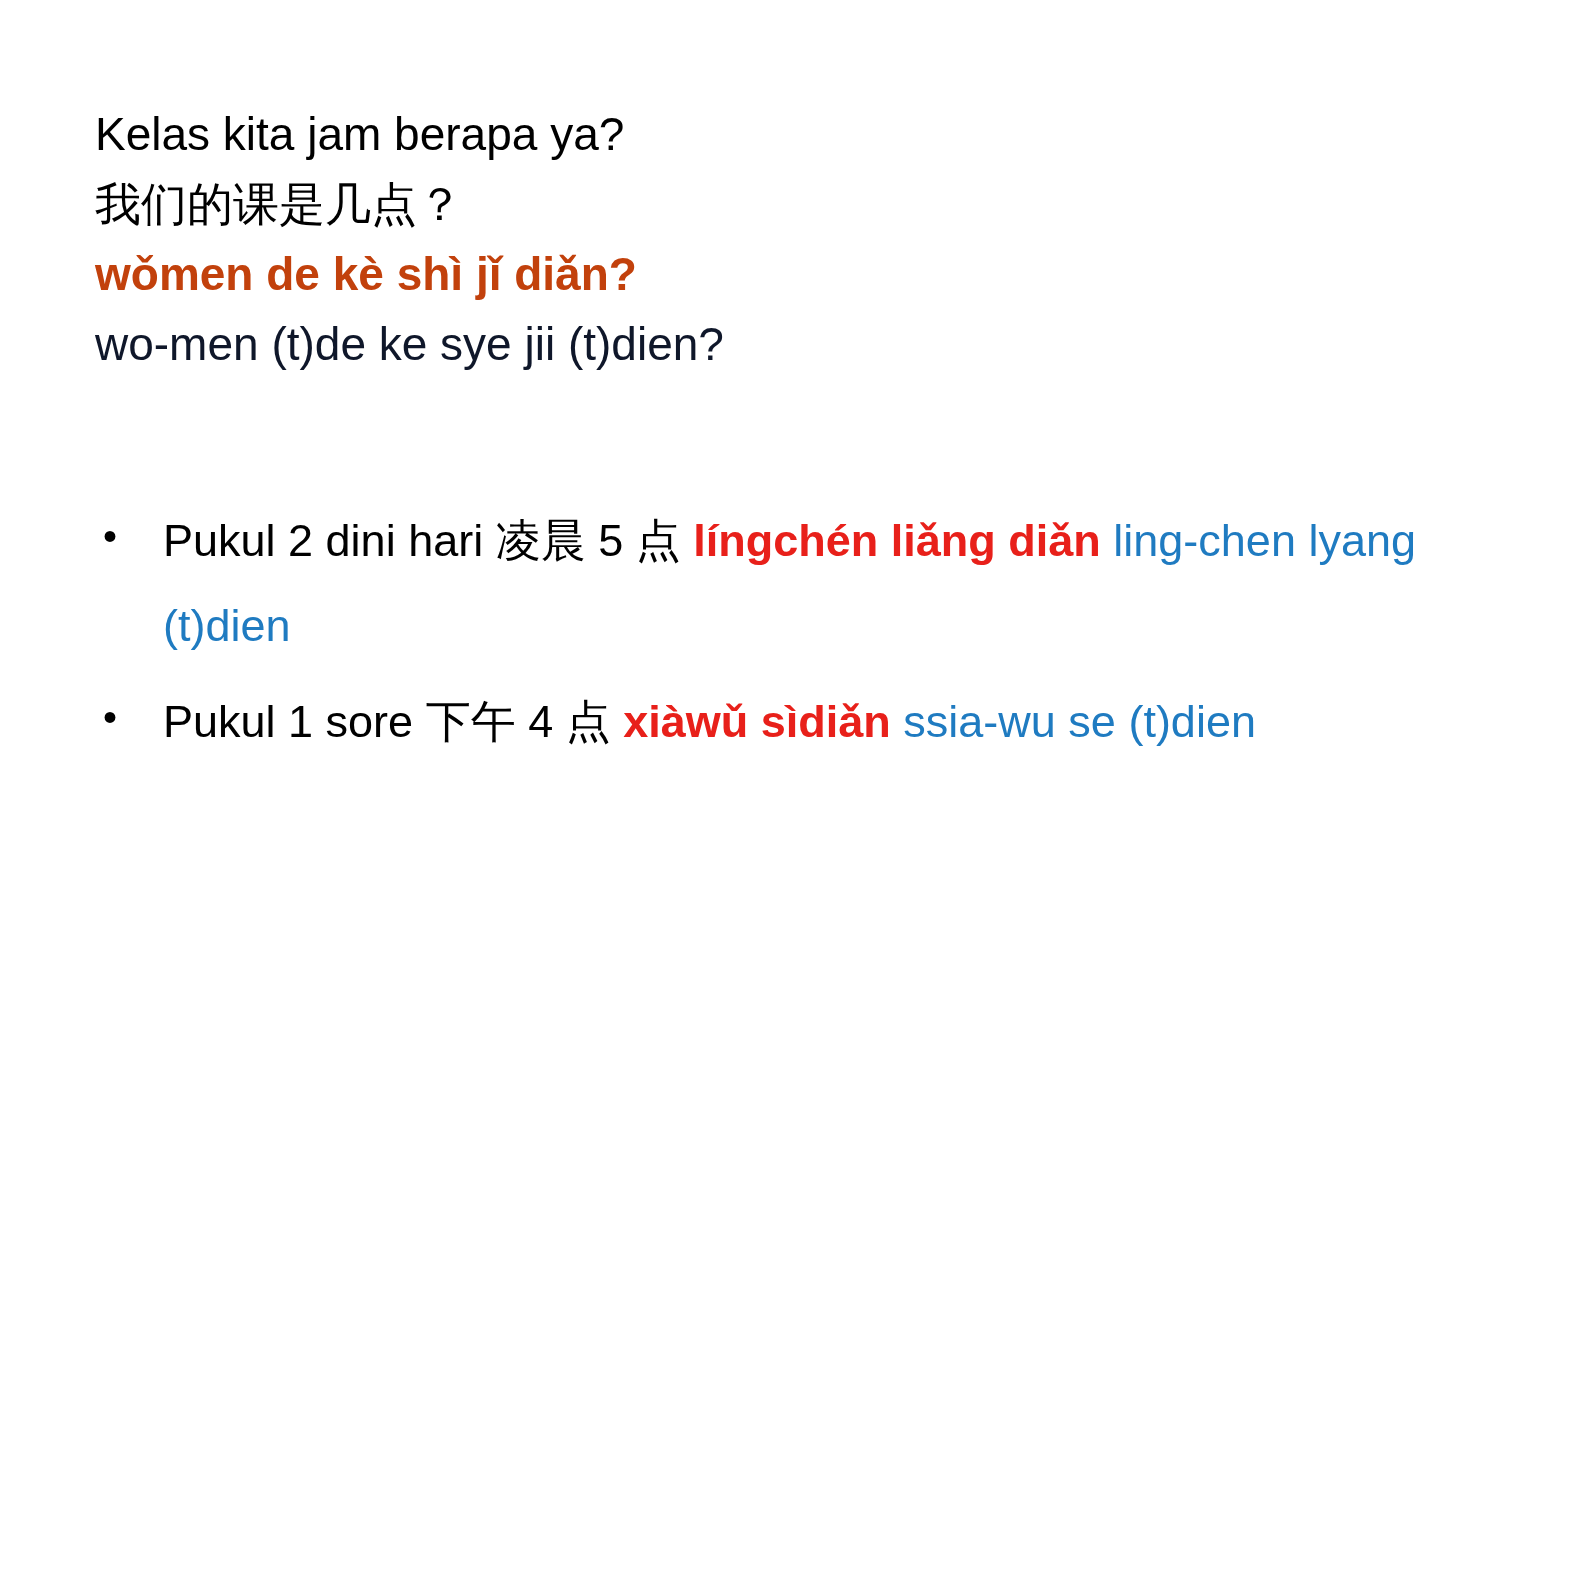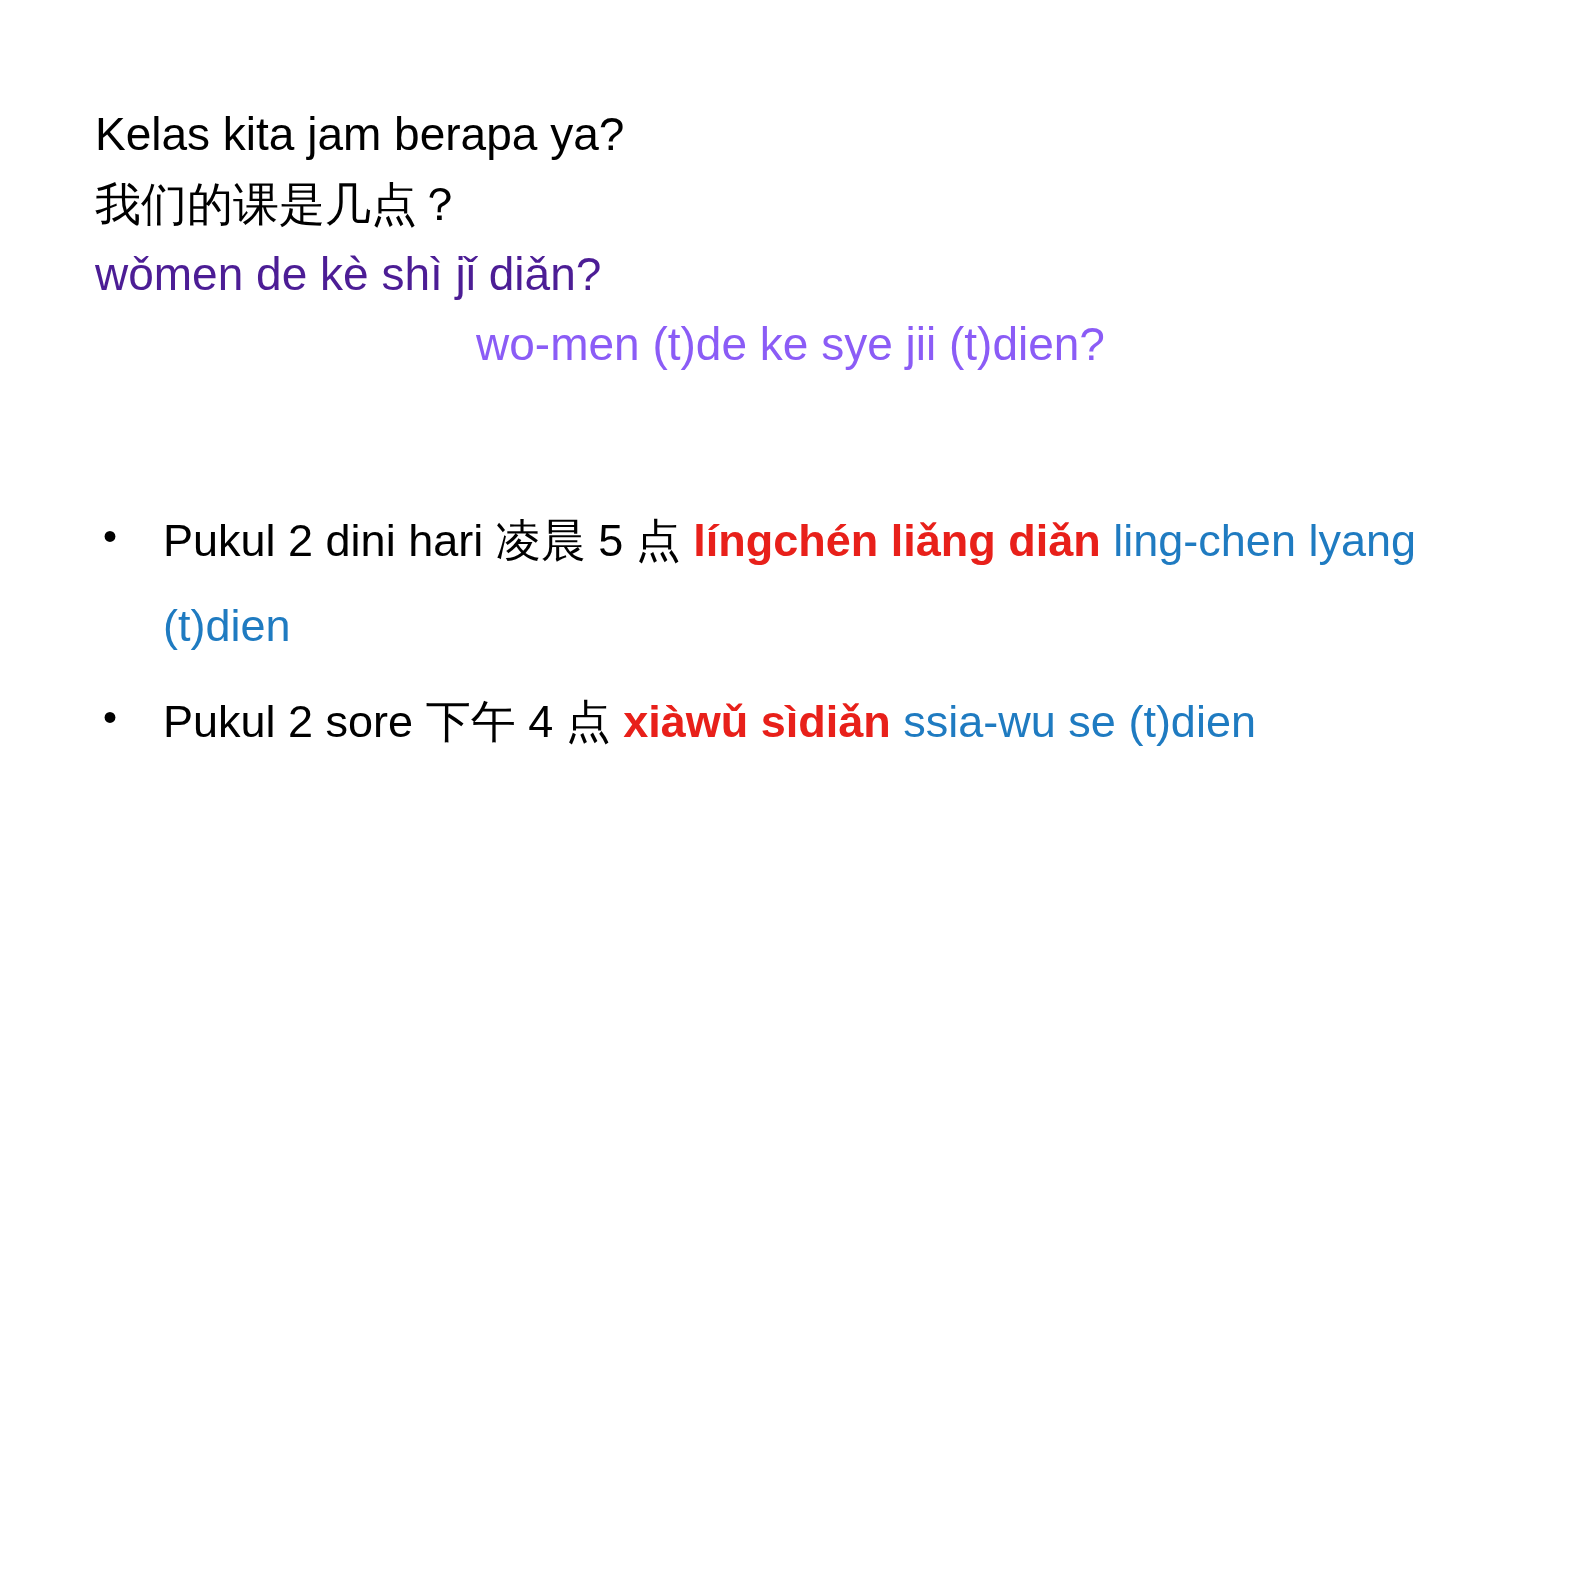--- a/index.html
+++ b/index.html
@@ -23,22 +23,22 @@
   }
   .header-block {
     margin: 0;
   }
   .header-line {
     font-size: 46px;
     line-height: 1.52;
     white-space: nowrap;
   }
   .hl-black { color: #000000; }
-  .hl-red   { color: #4c1d95; font-weight: 400; }
-  .hl-blue  { color: #8b5cf6; text-align: center; }
+  .hl-red   { color: #c2410c; font-weight: 700; }
+  .hl-blue  { color: #0f172a; }
 
   .cjk {
     font-family: Liberation Sans, sans-serif;
   }
 
   .bullet-list {
     margin: 0;
     padding: 0;
     list-style: none;
     margin-top: 118px;
@@ -80,21 +80,21 @@
     <li class="bullet-item">
       <span class="black">Pukul 2 dini hari</span>
       <span class="black cjk">凌晨 5 点</span>
       <span class="red">língchén liǎng diǎn</span>
       <span class="blue">ling-chen lyang (t)dien</span>
     </li>
 
 
 
     <li class="bullet-item">
-      <span class="black">Pukul 2 sore</span>
+      <span class="black">Pukul 1 sore</span>
       <span class="black cjk">下午 4 点</span>
       <span class="red">xiàwǔ sìdiǎn</span>
       <span class="blue">ssia-wu se (t)dien</span>
     </li>
 
   </ul>
 
 </div>
 
 </body></html>

